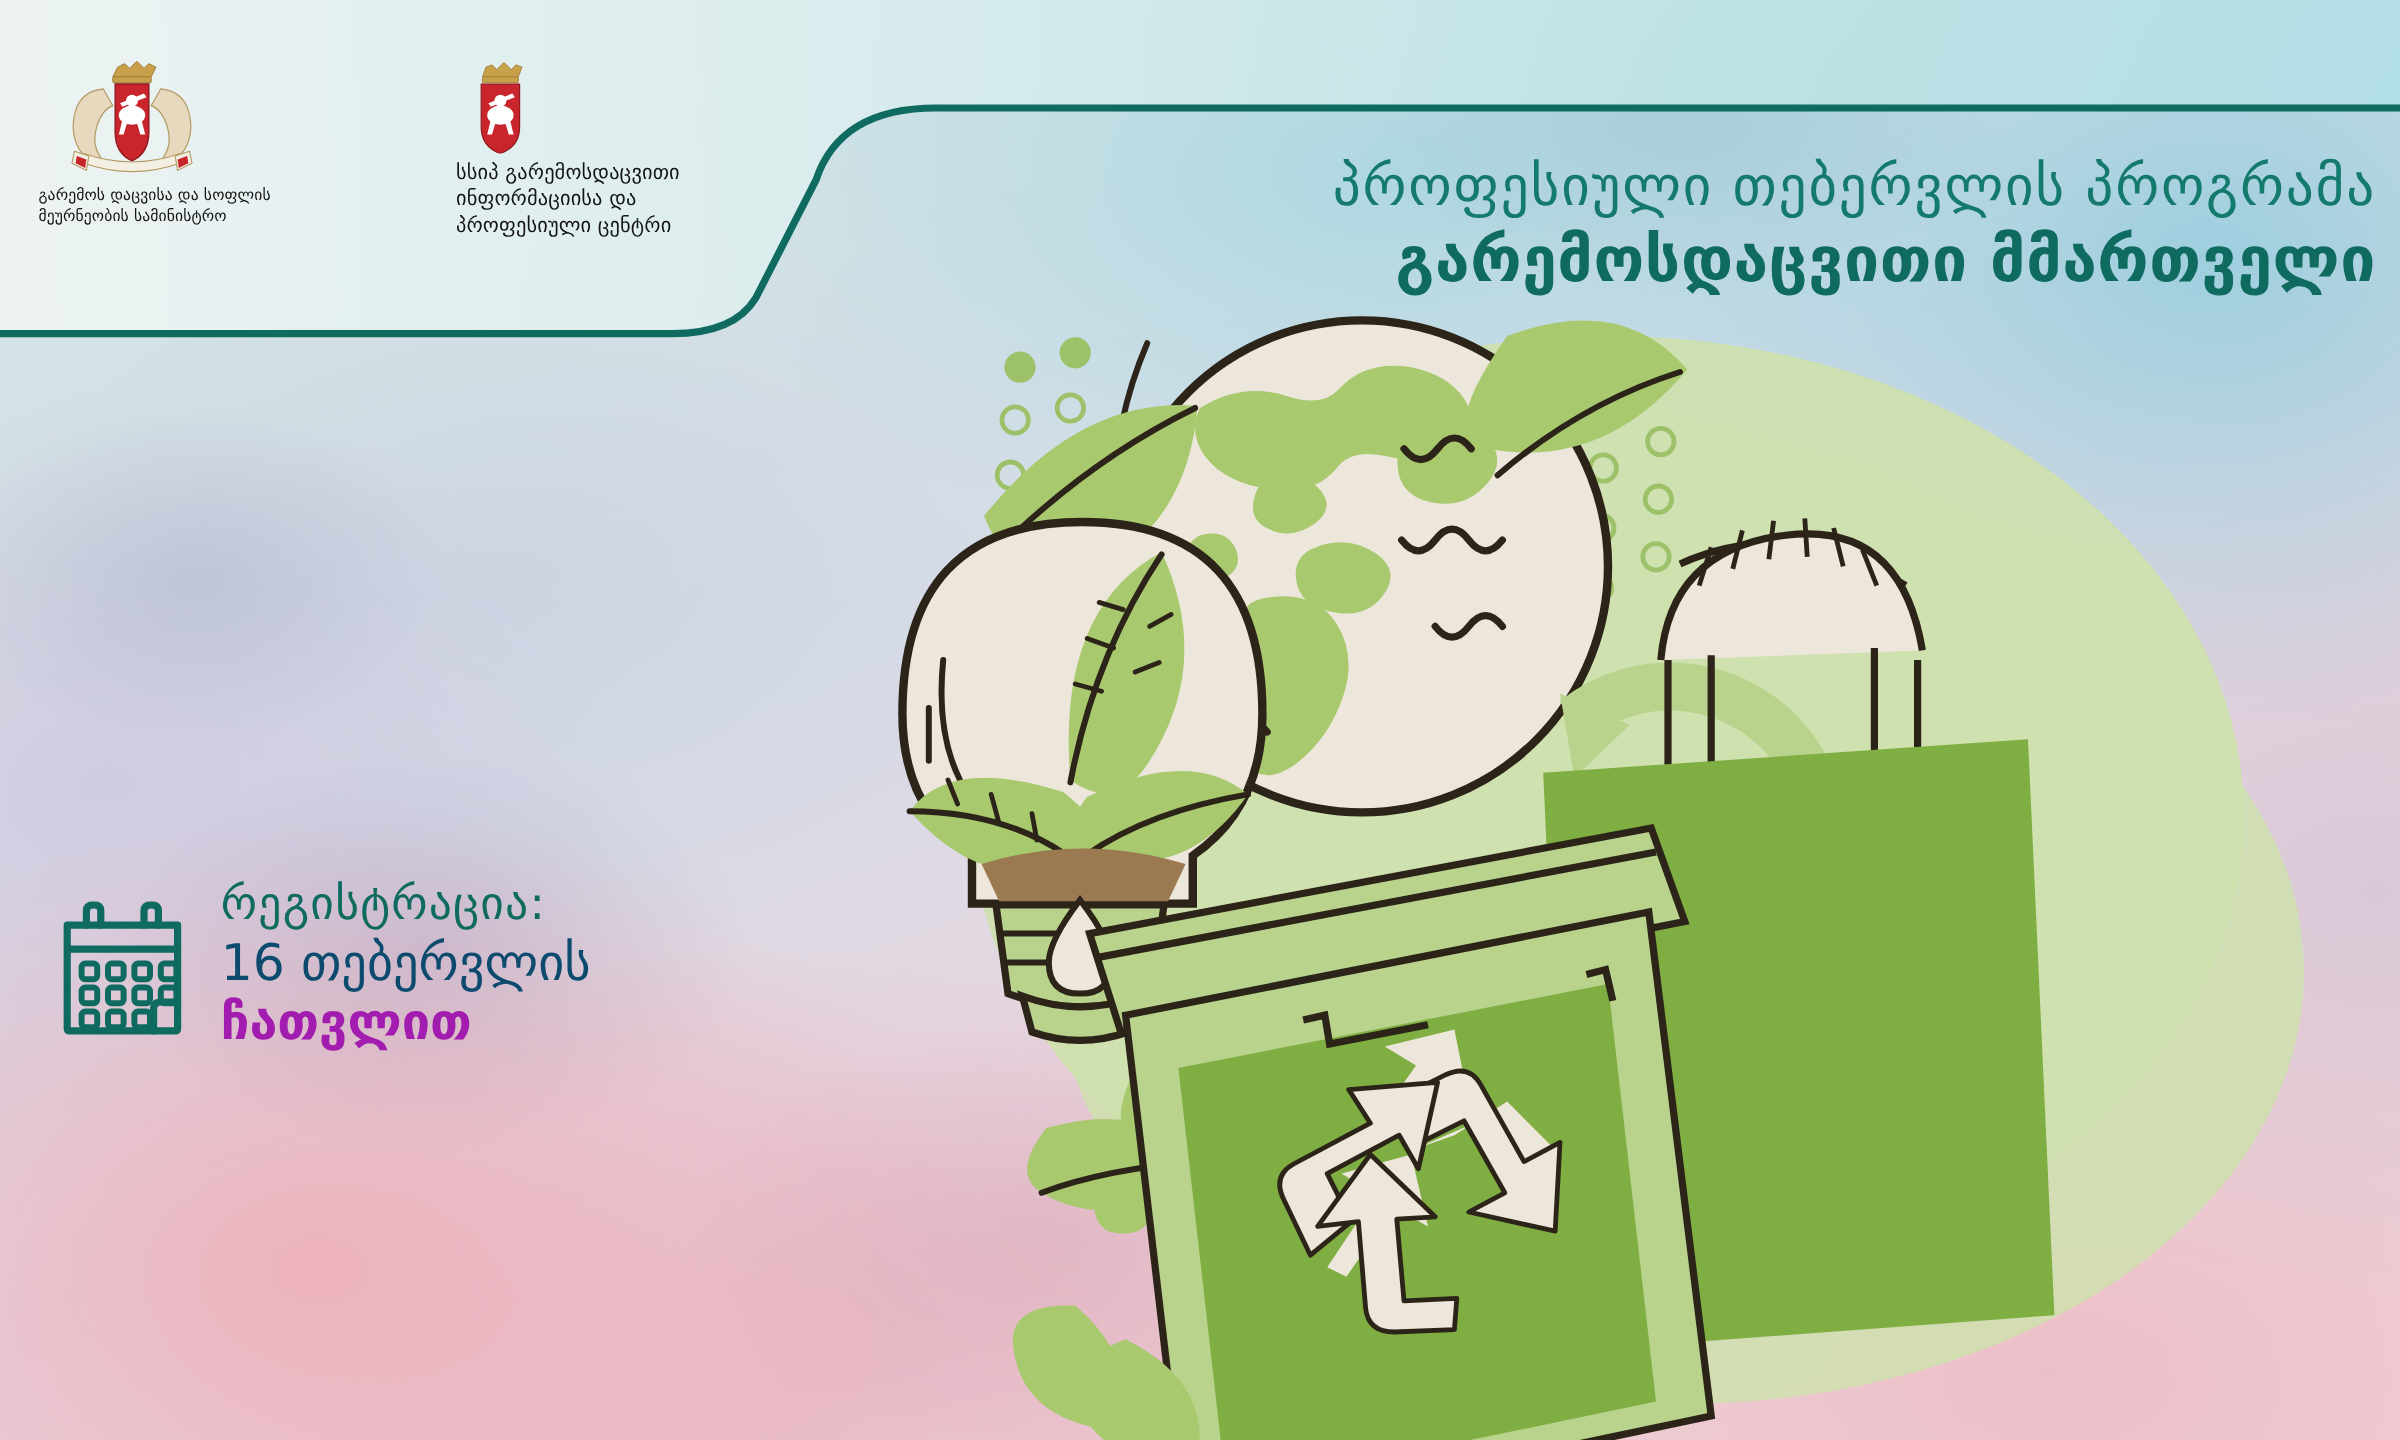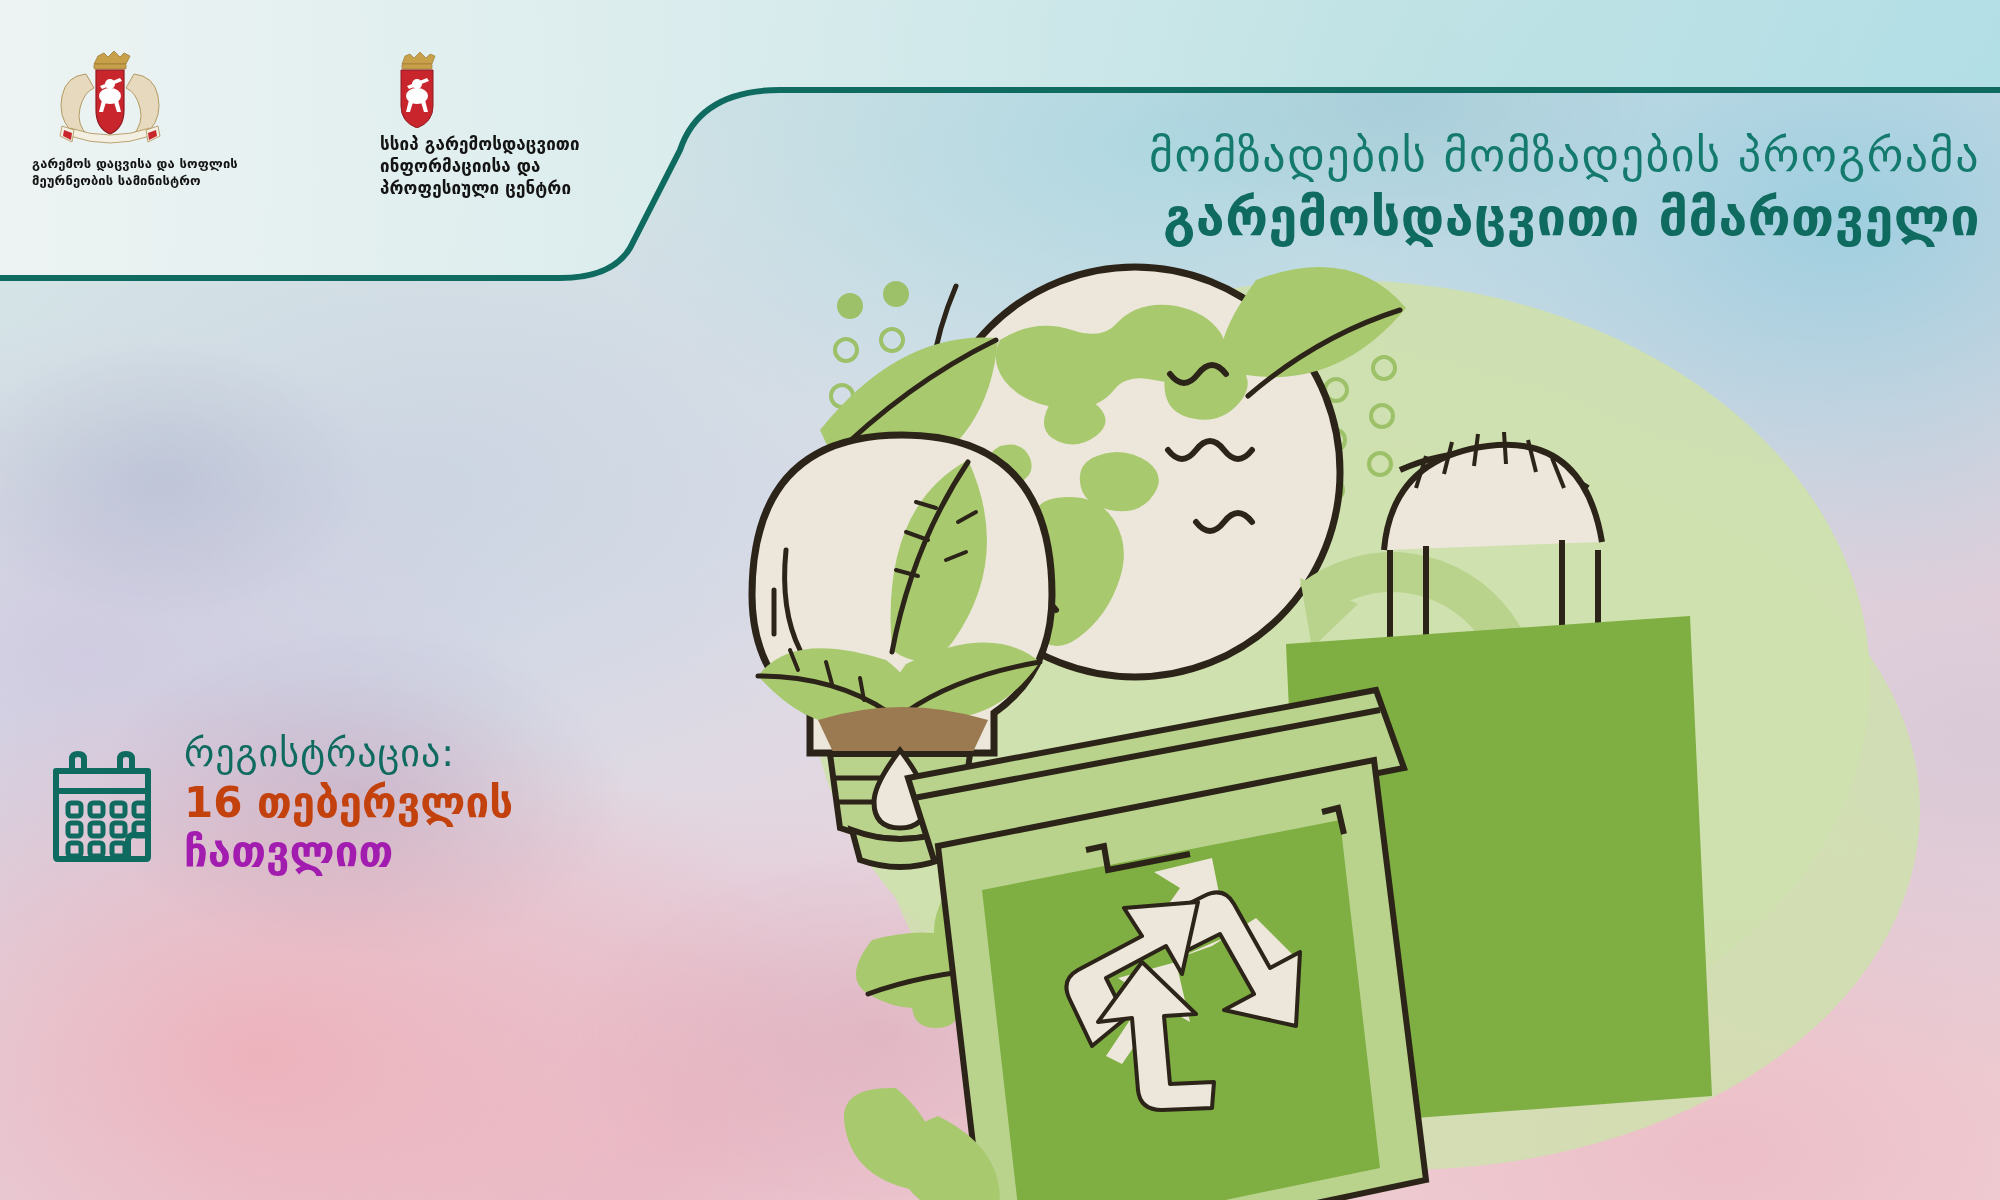--- a/index.html
+++ b/index.html
@@ -39,21 +39,21 @@
   #header-band { position:absolute; left:0; top:0; width:2000px; height:290px; }
   #header-band svg { display:block; }
 
   .hdr-logos { position:absolute; left:0; top:0; width:700px; height:280px; }
 
   .logo-block { position:absolute; }
   .logo-gov { left:32px; top:48px; width:340px; }
   .logo-ctr { left:380px; top:50px; width:270px; }
 
   .logo-name {
-    font-weight:bold; color:#141414; line-height:1.28;
+    font-weight:normal; color:#141414; line-height:1.28;
     letter-spacing:.1px;
   }
   .logo-gov .logo-name { font-size:13px; margin-top:8px; }
   .logo-ctr .logo-name { font-size:17px; margin-top:6px; }
 
   
   .arms-lg { width:120px; height:100px; display:block; margin-left:18px; }
   .arms-sm { width:62px; height:78px; display:block; margin-left:6px; }
 
   
@@ -65,21 +65,21 @@
   .title-2 {
     font-size:52px; color:#0f6b5f; font-weight:bold; letter-spacing:.5px;
     line-height:1.12; margin-top:6px; white-space:nowrap;
   }
 
   
   #reg-block { position:absolute; left:48px; top:720px; width:560px; display:flex; gap:28px; align-items:center; }
   .cal-icon { flex:0 0 auto; width:108px; height:112px; margin-top:18px; }
   .reg-text { padding-top:12px; }
   .reg-label { font-size:38px; color:#0f6b5f; letter-spacing:1px; line-height:1.15; }
-  .reg-date  { font-size:42px; color:#c2410c; font-weight:bold; line-height:1.18; margin-top:2px; white-space:nowrap; }
+  .reg-date  { font-size:42px; color:#0c4a6e; font-weight:normal; line-height:1.18; margin-top:2px; white-space:nowrap; }
   .reg-date2 { font-size:42px; color:#a21caf; font-weight:bold; line-height:1.18; }
 
   
   #illustration { position:absolute; left:700px; top:250px; width:1300px; height:950px; }
   #illustration svg { display:block; }
 </style>
 </head>
 <body>
 
 <div id="poster">
@@ -327,21 +327,21 @@
         </svg>
         <div class="logo-name">
           <div>სსიპ გარემოსდაცვითი</div>
           <div>ინფორმაციისა და</div>
           <div>პროფესიული ცენტრი</div>
         </div>
       </div>
     </div>
 
     <div id="title-wrap">
-      <div class="title-1">მომზადების მომზადების პროგრამა</div>
+      <div class="title-1">პროფესიული თებერვლის პროგრამა</div>
       <div class="title-2">გარემოსდაცვითი მმართველი</div>
     </div>
   </div>
 
   <div id="reg-block">
     <svg class="cal-icon" viewBox="0 0 108 112" xmlns="http://www.w3.org/2000/svg">
       <g fill="none" stroke="#0f6b5f" stroke-width="6" stroke-linecap="round" stroke-linejoin="round">
         <path d="M8 20 l92 0 l0 86 q0 2 -2 2 l-88 0 q-2 0 -2 -2z"></path>
         <path d="M10 40 l88 0"></path>
         <path d="M24 20 l0 -12 q0 -5 6 -5 q6 0 6 5 l0 12"></path>

